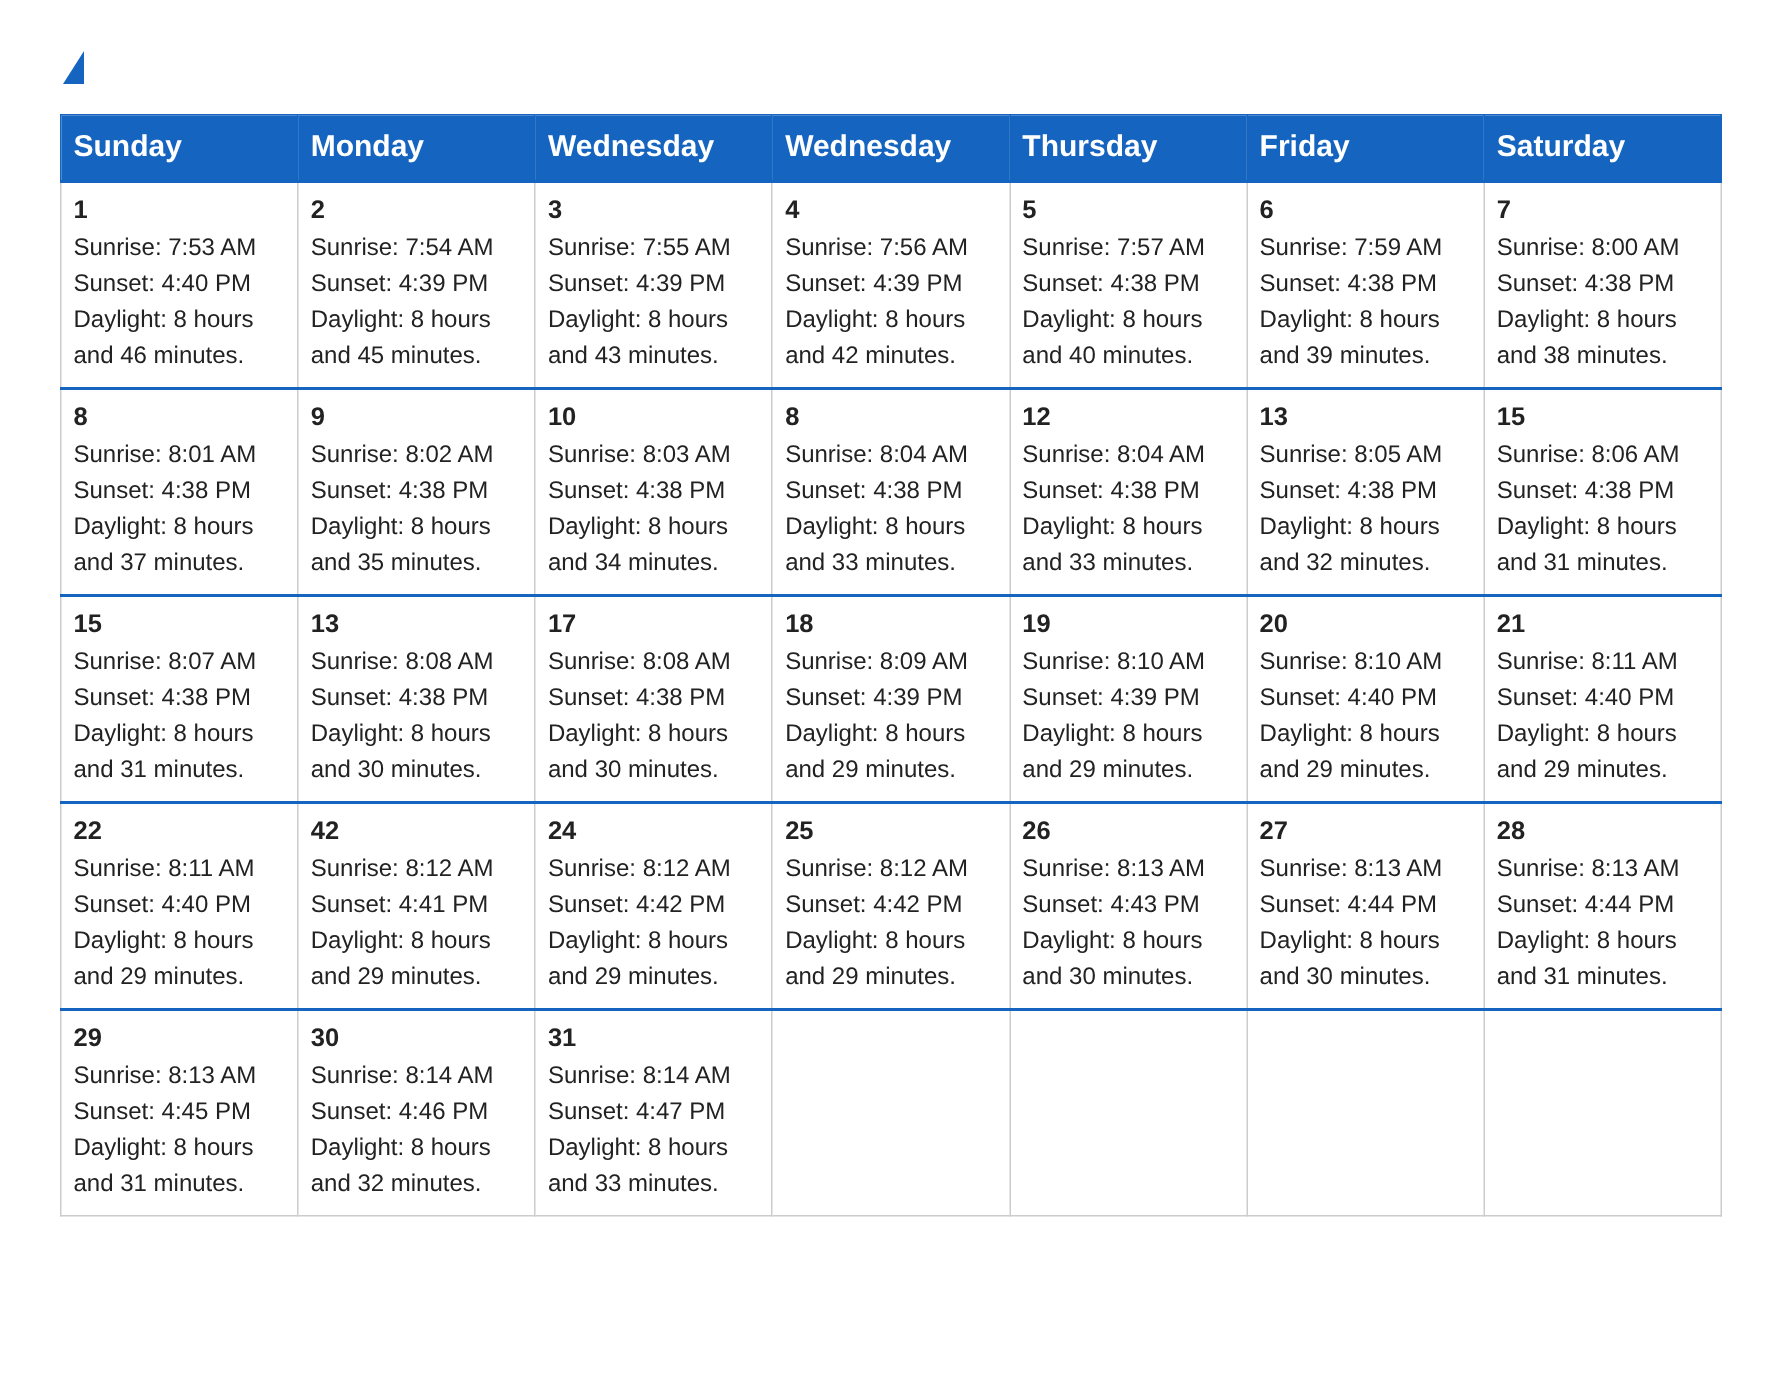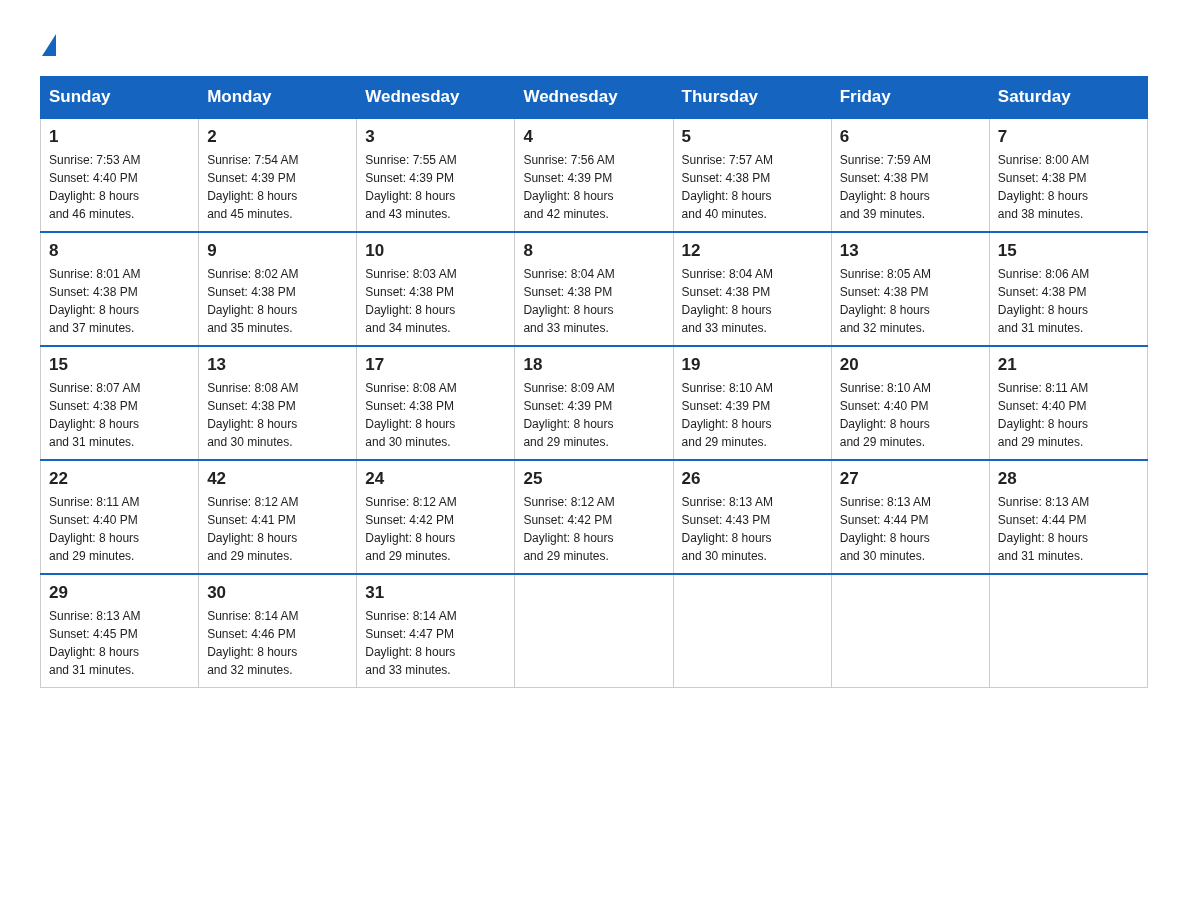--- a/index.html
+++ b/index.html
@@ -54,21 +54,21 @@
       margin-top: 4px;
     }
     table {
       width: 100%;
       border-collapse: collapse;
       border: 1px solid #aaa;
     }
     thead tr th {
       background-color: #1565c0;
       color: #fff;
-      font-size: 17px;
+      font-size: 20px;
       font-weight: bold;
       padding: 10px 8px;
       text-align: left;
       border: 1px solid #1565c0;
     }
     tbody tr td {
       vertical-align: top;
       padding: 8px 8px;
       border: 1px solid #ccc;
       width: 14.28%;
@@ -79,21 +79,21 @@
     tbody tr {
       border-top: 2px solid #1565c0;
     }
     .day-number {
       font-size: 17px;
       font-weight: bold;
       margin-bottom: 4px;
       display: block;
     }
     .day-info {
-      font-size: 12px;
+      font-size: 16px;
       line-height: 1.5;
       color: #222;
     }
     .empty-cell {
       background: #fff;
     }
   </style>
 </head>
 <body>
 

